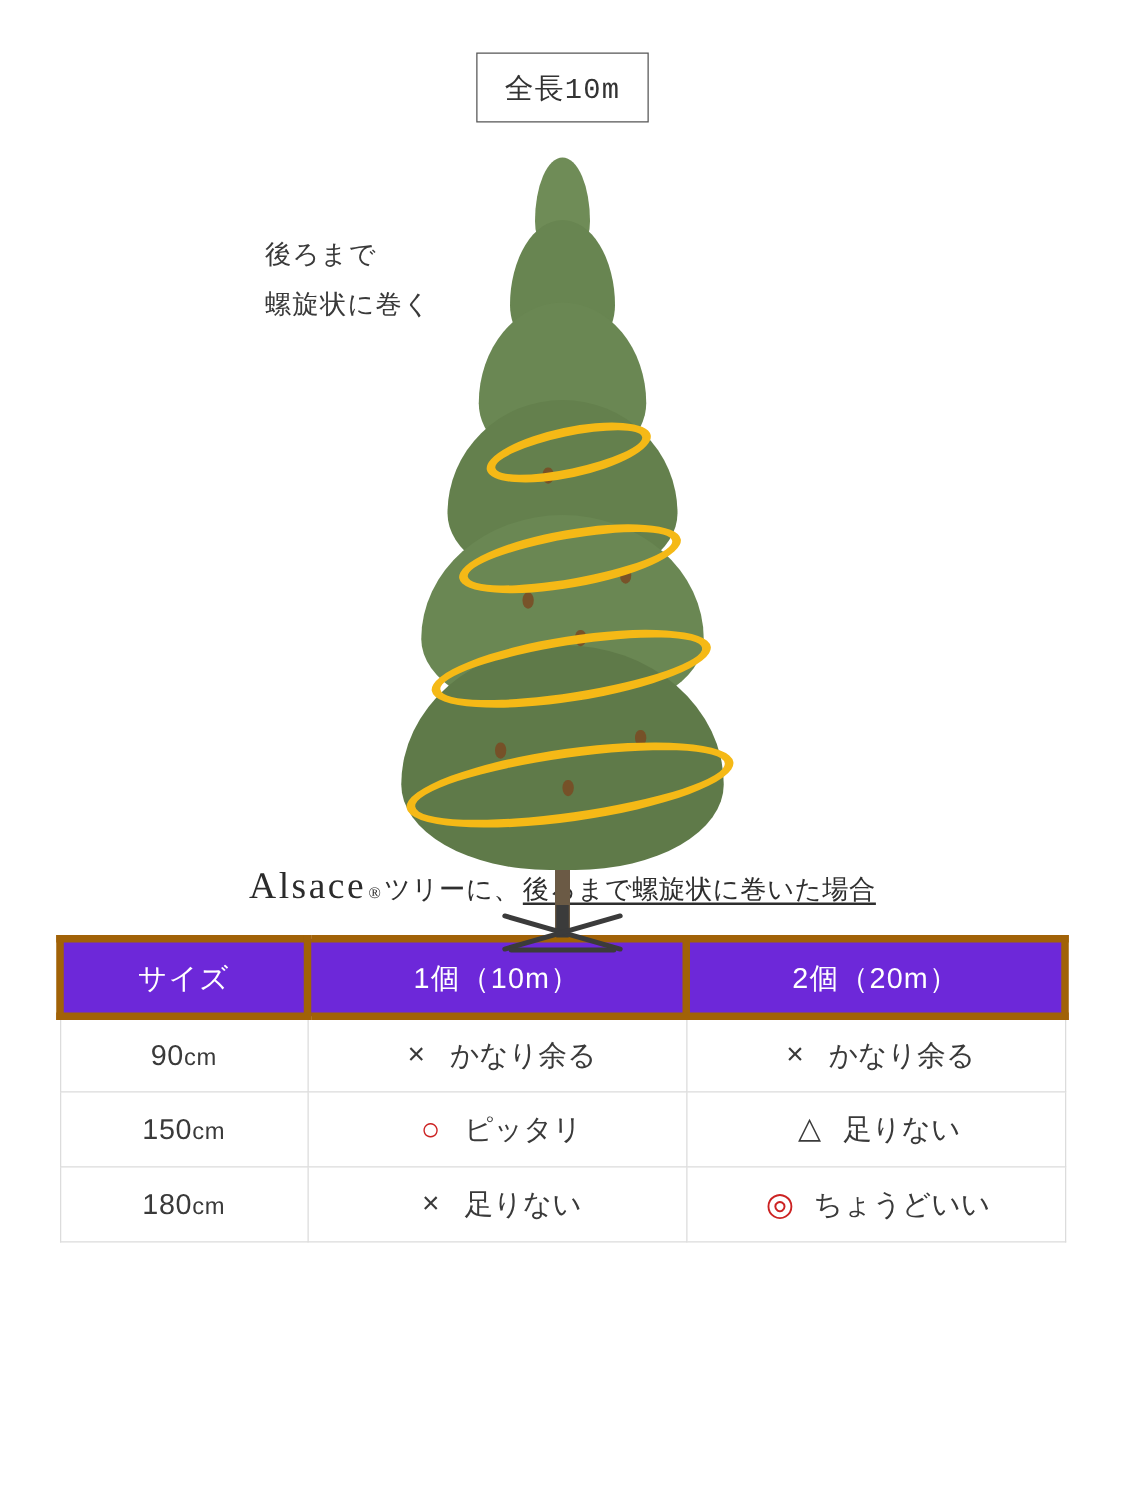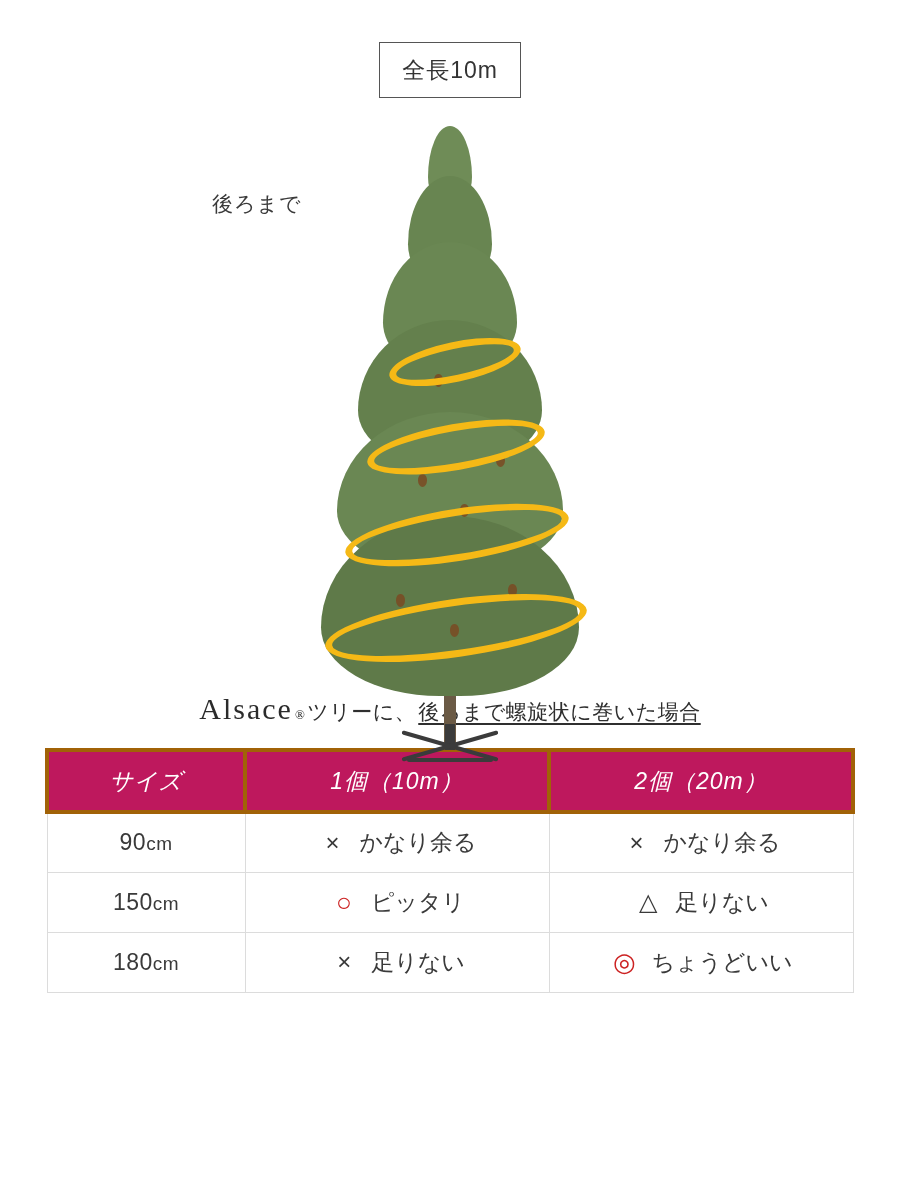--- a/index.html
+++ b/index.html
@@ -18,20 +18,21 @@
   .badge-wrap {
     display: flex;
     justify-content: center;
     padding-top: 42px;
   }
   .badge {
     border: 1px solid #555;
     display: flex;
     align-items: stretch;
     height: 56px;
+    font-family: Liberation Mono, monospace;
   }
   .badge-cell {
     display: flex;
     align-items: center;
     justify-content: center;
     font-size: 23px;
     letter-spacing: 1px;
     color: #333;
     padding: 0 22px;
     white-space: nowrap;
@@ -157,27 +158,26 @@
     table-layout: fixed;
   }
   table.compat th, table.compat td {
     border: 1px solid #dcdcdc;
     text-align: center;
     height: 60px;
     font-size: 23px;
     color: #3a3a3a;
   }
   table.compat thead th {
-    background: #be185d;
+    background: #6d28d9;
     color: #ffffff;
     font-weight: normal;
     letter-spacing: 1px;
     height: 62px;
-    border: 4px solid #a16207;
-    font-style: italic;
+    border: 6px solid #a16207;
   }
   thead th.size-col { width: 198px; }
   td.size-cell { font-size: 26px; color: #3a3a3a; letter-spacing: .5px; }
   td.size-cell .unit { font-size: 19px; }
   .cellinner {
     display: flex;
     align-items: center;
     justify-content: center;
     gap: 12px;
   }
@@ -194,20 +194,21 @@
 <div class="badge-wrap">
   <div class="badge">
     <div class="badge-cell">全長10m</div>
   </div>
 </div>
 
 <div class="illus">
 
   <div class="callout">
     <div>後ろまで</div>
+    <div>螺旋状に巻く</div>
   </div>
 
   <div class="tree">
 
     <div class="trunk" style="top:100px;height:520px;"></div>
 
     <div class="foliage" style="top:2px;width:44px;height:82px;background:#6f8c57;"></div>
     <div class="foliage" style="top:52px;width:84px;height:110px;background:#688551;"></div>
     <div class="foliage" style="top:118px;width:134px;height:130px;background:#6a8753;"></div>
     <div class="foliage" style="top:196px;width:184px;height:146px;background:#64804d;"></div>

